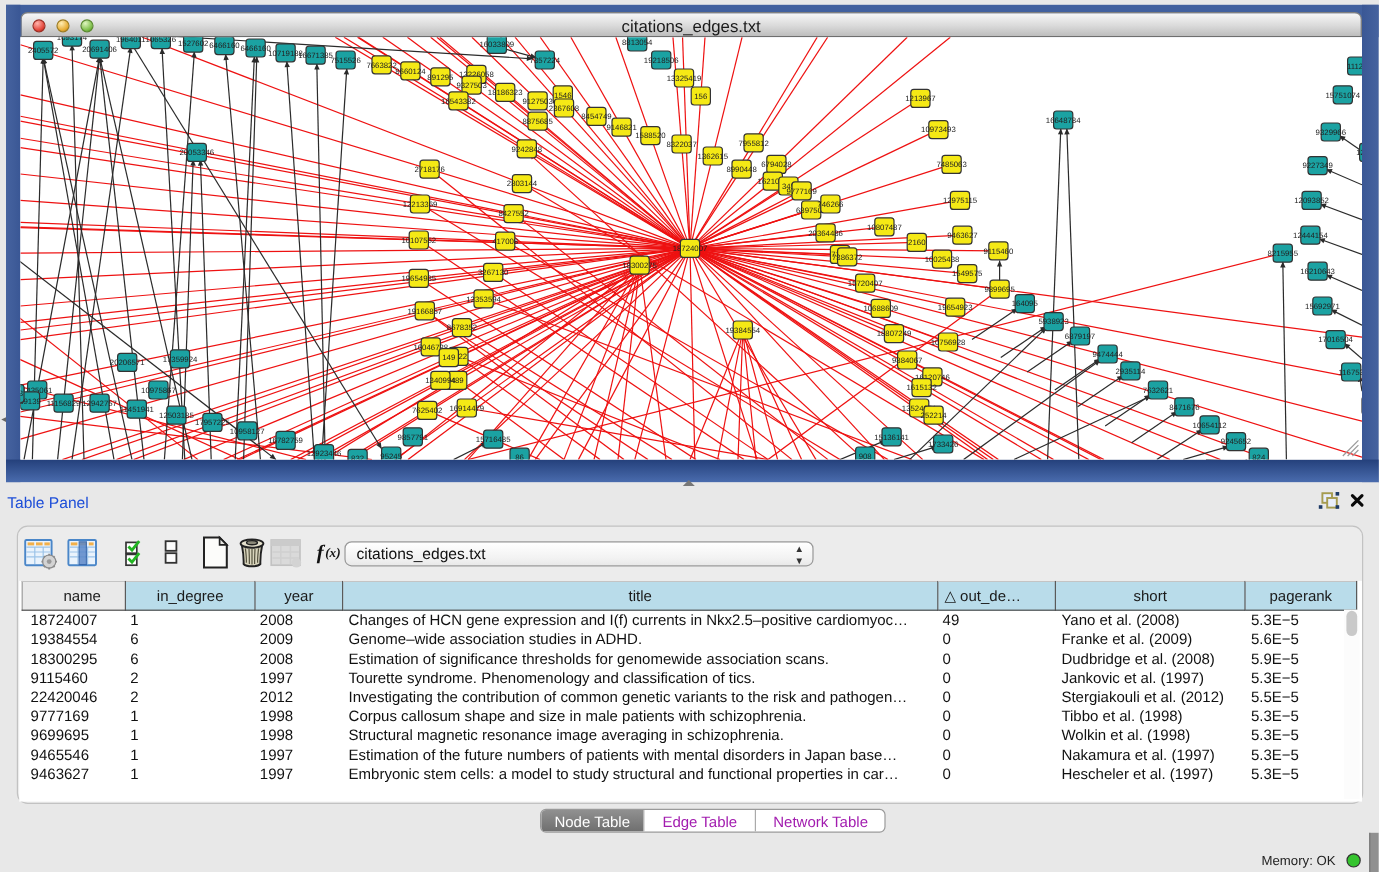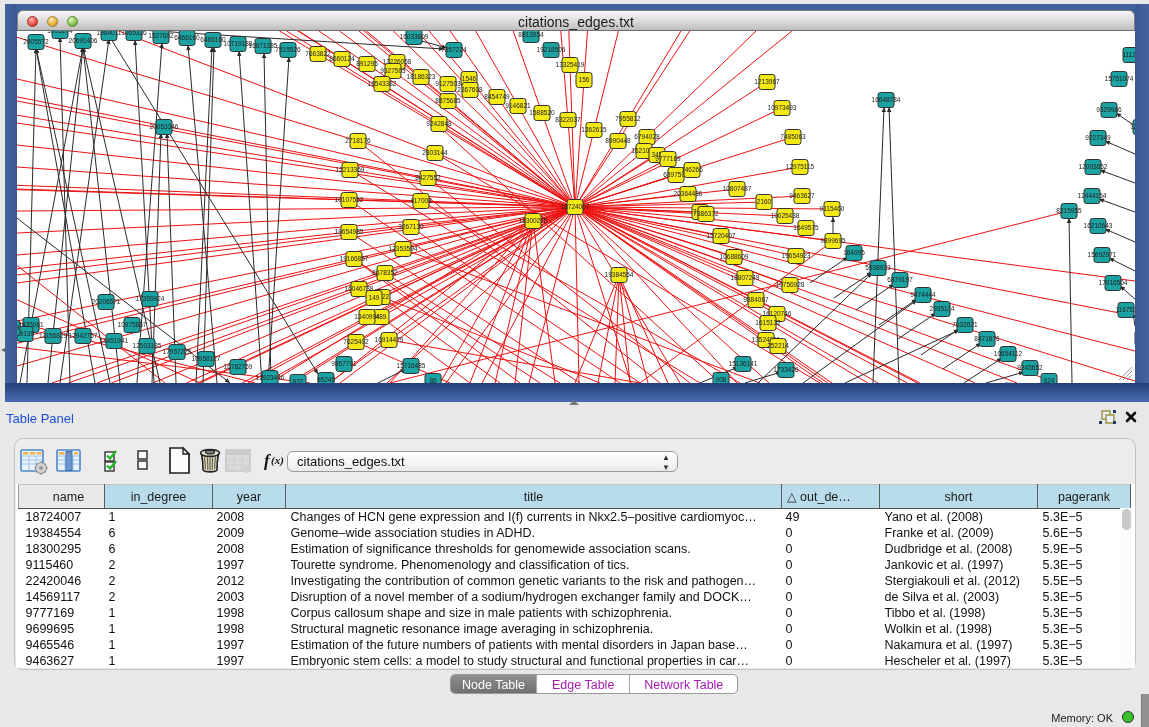--- a/index.html
+++ b/index.html
@@ -831,29 +831,20 @@
 <tr>
               <td class="c1">22420046</td>
               <td class="c2">2</td>
               <td class="c3">2012</td>
               <td class="c4">Investigating the contribution of common genetic variants to the risk and pathogen…</td>
               <td class="c5">0</td>
               <td class="c6">Stergiakouli et al. (2012)</td>
               <td class="c7">5.5E−5</td>
             </tr>
 <tr>
-              <td class="c1">14569117</td>
-              <td class="c2">2</td>
-              <td class="c3">2003</td>
-              <td class="c4">Disruption of a novel member of a sodium/hydrogen exchanger family and DOCK…</td>
-              <td class="c5">0</td>
-              <td class="c6">de Silva et al. (2003)</td>
-              <td class="c7">5.3E−5</td>
-            </tr>
-<tr>
               <td class="c1">9777169</td>
               <td class="c2">1</td>
               <td class="c3">1998</td>
               <td class="c4">Corpus callosum shape and size in male patients with schizophrenia.</td>
               <td class="c5">0</td>
               <td class="c6">Tibbo et al. (1998)</td>
               <td class="c7">5.3E−5</td>
             </tr>
 <tr>
               <td class="c1">9699695</td>

